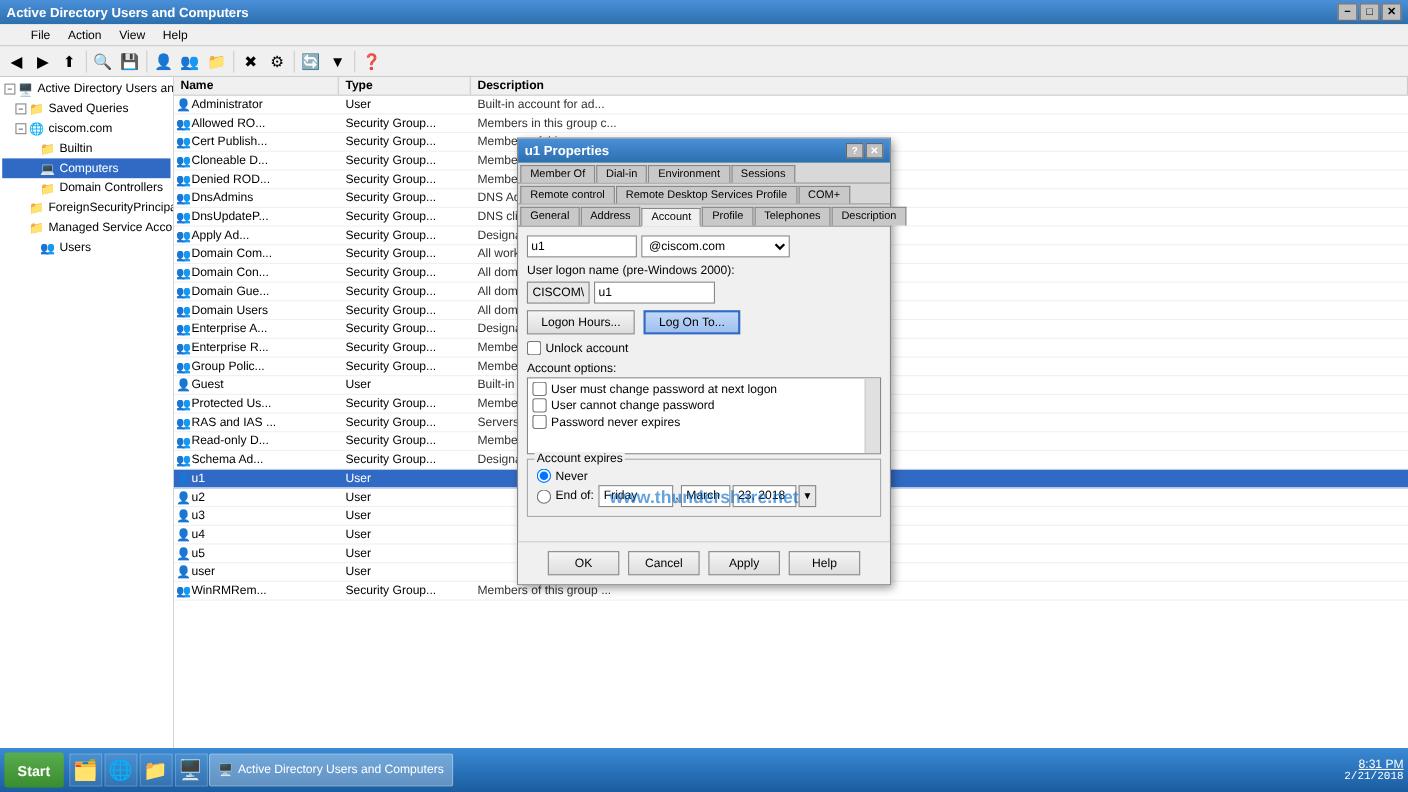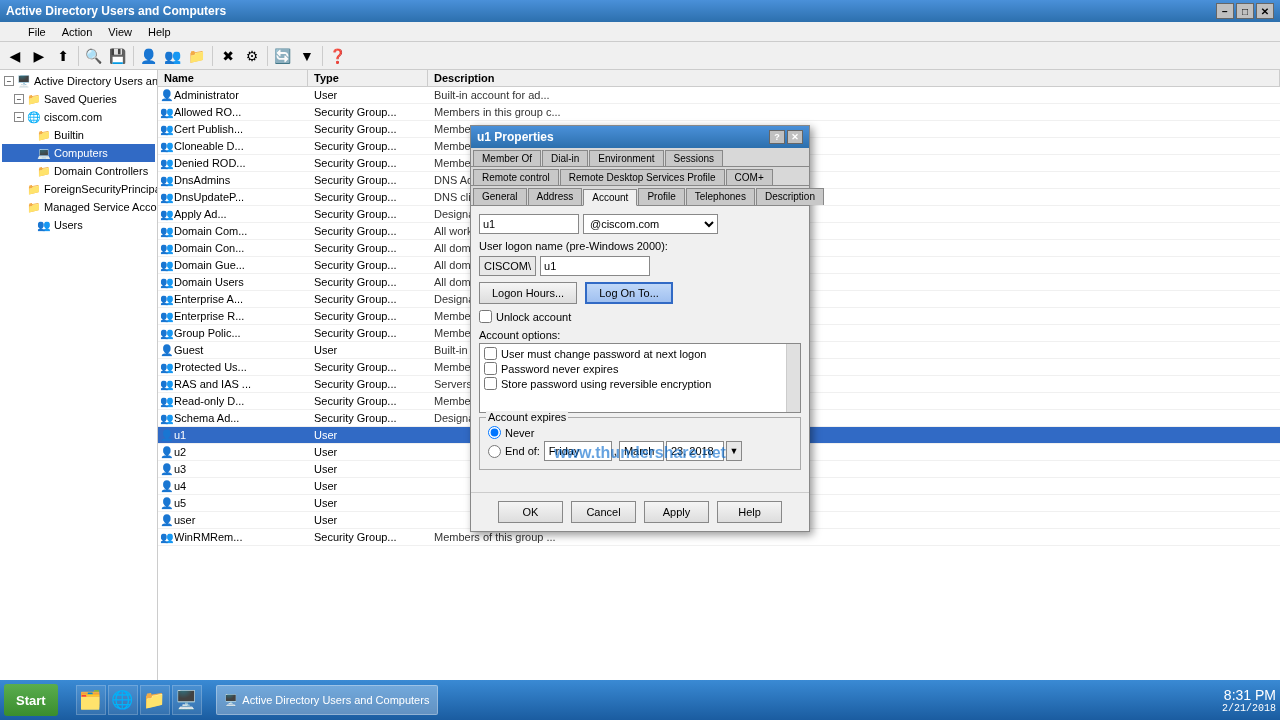--- a/index.html
+++ b/index.html
@@ -39,21 +39,21 @@
     .col-desc { flex: 1; }
     .list-row { display: flex; align-items: center; padding: 1px 0; border-bottom: 1px solid #f0f0f0; font-size: 11px; cursor: pointer; }
     .list-row .col-name { display: flex; align-items: center; padding-left: 2px; }
     .list-row .col-type { padding-left: 6px; }
     .list-row .col-desc { padding-left: 6px; color: #333; overflow: hidden; text-overflow: ellipsis; white-space: nowrap; }
 
     
     .status-bar { height: 22px; background: #f0f0f0; border-top: 1px solid #ccc; display: flex; align-items: center; padding: 0 8px; font-size: 11px; }
 
     
-    .taskbar { position: fixed; bottom: 0; left: 0; width: 1280px; height: 40px; background: linear-gradient(to bottom, #3a8ad4, #1a5ca0); display: flex; align-items: center; padding: 0 4px; gap: 14px; }
+    .taskbar { position: fixed; bottom: 0; left: 0; width: 1280px; height: 40px; background: linear-gradient(to bottom, #3a8ad4, #1a5ca0); display: flex; align-items: center; padding: 0 4px; gap: 1px; }
     .start-btn { background: linear-gradient(to bottom, #5aad4e, #3a8d2e); color: white; border: none; height: 32px; padding: 0 12px; font-size: 13px; font-weight: bold; border-radius: 3px; cursor: pointer; }
     .taskbar-item { background: rgba(255,255,255,0.15); color: white; border: 1px solid rgba(255,255,255,0.3); height: 30px; padding: 0 8px; font-size: 11px; border-radius: 2px; display: flex; align-items: center; gap: 4px; cursor: pointer; min-width: 140px; }
     .taskbar-item.active { background: rgba(255,255,255,0.3); }
     .taskbar-right { margin-left: auto; display: flex; align-items: center; gap: 6px; color: white; font-size: 11px; }
 
     
     .dialog-overlay { position: fixed; top: 0; left: 0; width: 1280px; height: 720px; pointer-events: none; }
 
     
     .dialog { position: absolute; left: 470px; top: 125px; width: 340px; background: #f0f0f0; border: 1px solid #888; box-shadow: 3px 3px 8px rgba(0,0,0,0.4); }
@@ -489,25 +489,25 @@
 
       <div style="margin-top:6px;">
         <label class="form-label">Account options:</label>
         <div class="options-list">
           <div class="option-item">
             <input type="checkbox" style="">
             <span>User must change password at next logon</span>
           </div>
           <div class="option-item">
             <input type="checkbox" style="">
-            <span>Password never expires</span>
+            <span>User cannot change password</span>
           </div>
           <div class="option-item">
             <input type="checkbox" style="">
-            <span>Store password using reversible encryption</span>
+            <span>Password never expires</span>
           </div>
 
           <div style="position:absolute; right:0; top:0; width:14px; height:100%; background:#e0e0e0; border-left:1px solid #ccc;"></div>
         </div>
       </div>
 
       <div class="expires-group">
         <span class="expires-label">Account expires</span>
         <div class="radio-item">
           <input type="radio" name="expires" id="never" checked="" style="">
@@ -547,17 +547,17 @@
     <div style="background:rgba(255,255,255,0.1); border:1px solid rgba(255,255,255,0.2); width:30px; height:30px; display:flex; align-items:center; justify-content:center; font-size:18px;">🌐</div>
     <div style="background:rgba(255,255,255,0.1); border:1px solid rgba(255,255,255,0.2); width:30px; height:30px; display:flex; align-items:center; justify-content:center; font-size:18px;">📁</div>
     <div style="background:rgba(255,255,255,0.1); border:1px solid rgba(255,255,255,0.2); width:30px; height:30px; display:flex; align-items:center; justify-content:center; font-size:18px;">🖥️</div>
   </div>
   <div class="taskbar-item active">
     <span>🖥️</span>
     <span>Active Directory Users and Computers</span>
   </div>
   <div class="taskbar-right">
     <span>
-      <div style="text-align:right; font-size:14px; color:white;">8:31 PM</div>
+      <div style="text-align:right; font-size:11px; color:white;text-decoration:underline;">8:31 PM</div>
       <div style="text-align:right; font-size:10px; color:white;font-family:Liberation Mono, monospace;">2/21/2018</div>
     </span>
   </div>
 </div>
 
 </body></html>

